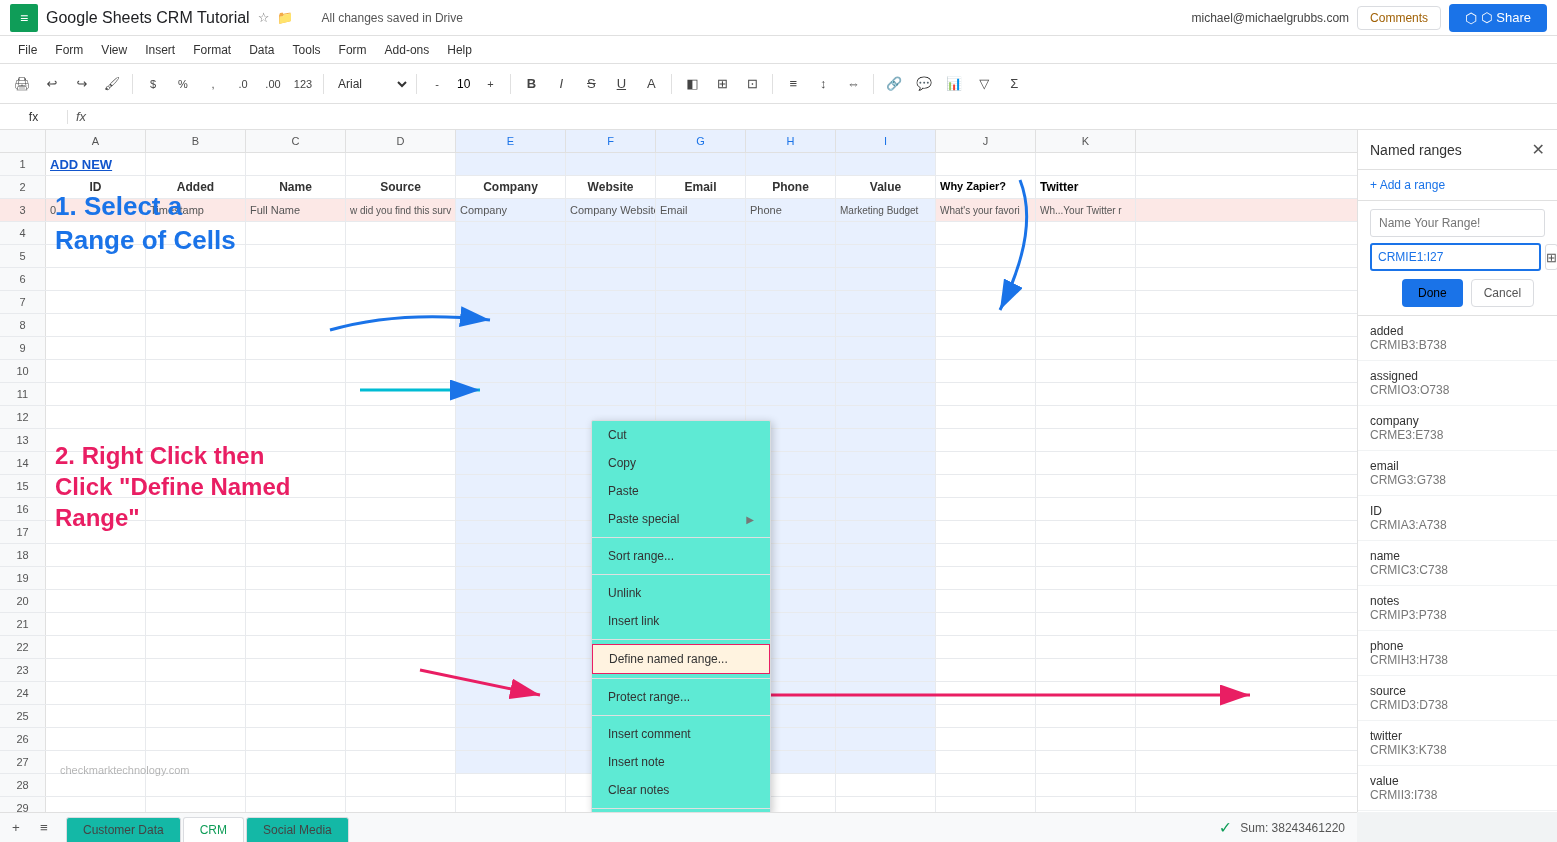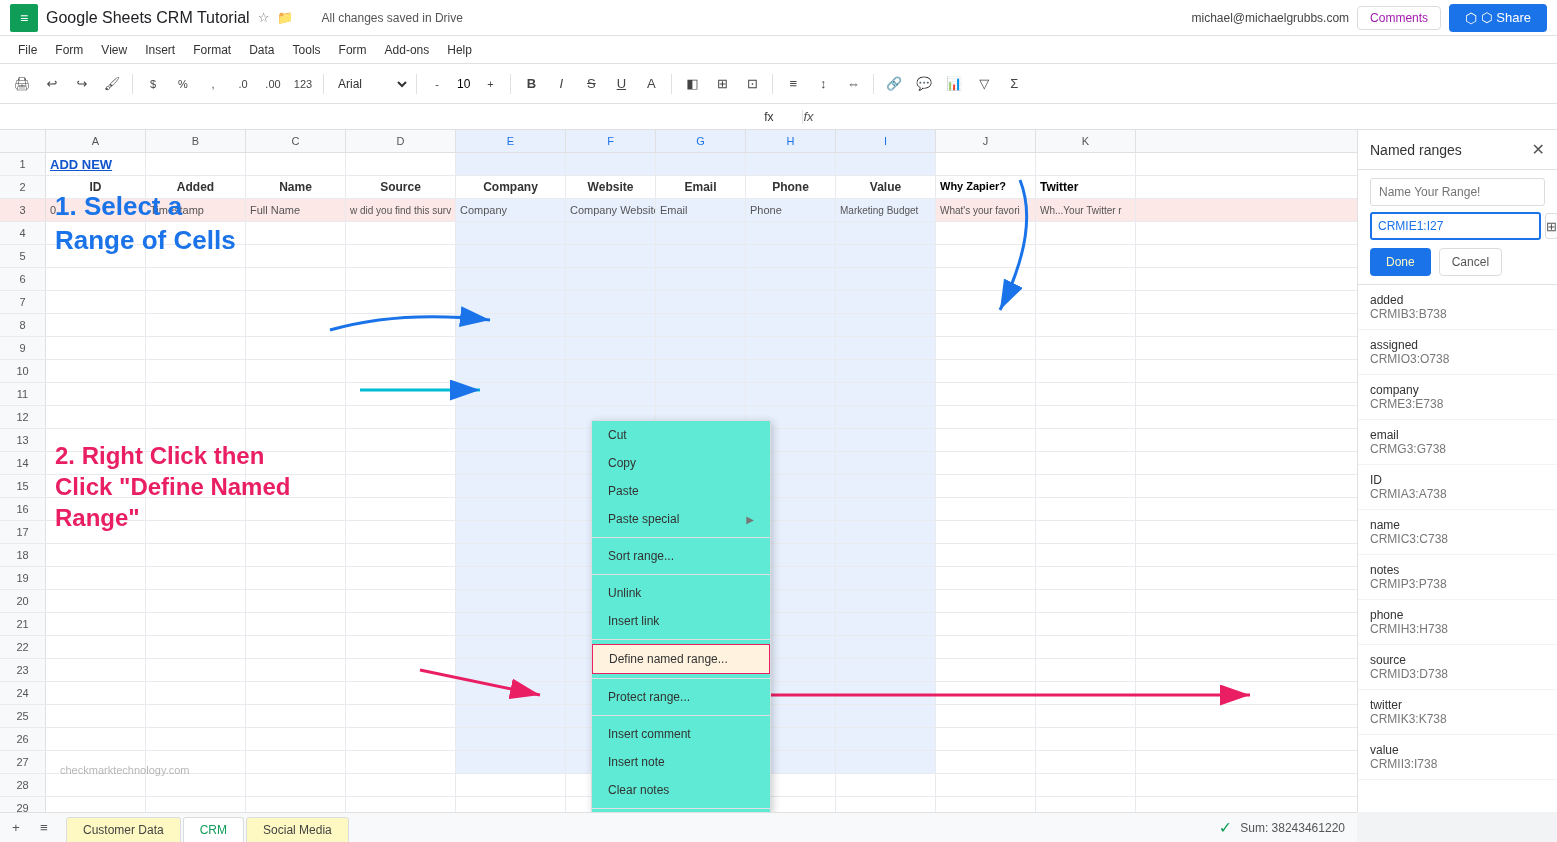--- a/index.html
+++ b/index.html
@@ -26,21 +26,21 @@
     .title-icon { color: #757575; font-size: 13px; cursor: pointer; }
     .title-right { margin-left: auto; display: flex; align-items: center; gap: 8px; font-size: 12px; color: #444; }
     .save-status { color: #555; font-size: 12px; }
     .comments-btn {
       padding: 4px 12px;
       background: #fff;
       border: 1px solid #dadce0;
       border-radius: 4px;
       cursor: pointer;
       font-size: 12px;
-      color: #a21caf;
+      color: #a16207;
     }
     .share-btn {
       padding: 6px 16px;
       background: #1a73e8;
       border: none;
       border-radius: 4px;
       color: white;
       font-size: 13px;
       font-weight: 500;
       cursor: pointer;
@@ -88,21 +88,21 @@
     }
 
     
     .formula-bar {
       background: #fff;
       height: 26px;
       display: flex;
       align-items: center;
       padding: 0 8px;
       border-bottom: 1px solid #e0e0e0;
-      justify-content: center;
+      gap: 8px;
     }
     .cell-ref { font-size: 12px; color: #333; width: 60px; text-align: center; border-right: 1px solid #e0e0e0; padding-right: 8px; }
     .fx-label { color: #555; font-style: italic; font-size: 13px; }
 
     
     .spreadsheet {
       flex: 1;
       overflow: hidden;
       position: relative;
       background: #fff;
@@ -268,25 +268,26 @@
       cursor: pointer; font-size: 13px; color: #555;
     }
     .range-actions {
       display: flex;
       gap: 8px;
       margin-top: 8px;
     }
     .done-btn {
       padding: 6px 16px;
       background: #1a73e8;
-      color: #fef9c3;
+      color: #000000;
       border: none;
       border-radius: 4px;
       font-size: 12px;
       cursor: pointer;
+      margin-left: 32px;
     }
     .cancel-btn {
       padding: 6px 12px;
       background: #fff;
       color: #555;
       border: 1px solid #dadce0;
       border-radius: 4px;
       font-size: 12px;
       cursor: pointer;
     }
@@ -326,21 +327,21 @@
       color: #555; border-radius: 2px;
     }
     .sheet-tab {
       height: 26px;
       padding: 0 16px;
       display: flex; align-items: center;
       font-size: 12px;
       color: #444;
       border: 1px solid #dadce0;
       border-radius: 3px 3px 0 0;
-      background: #fef9c3;
+      background: #14b8a6;
       cursor: pointer;
       position: relative;
       top: 2px;
     }
     .sheet-tab.active {
       background: #fff;
       border-bottom-color: #fff;
       color: #0f9d58;
       font-weight: 500;
     }
@@ -944,20 +945,21 @@
 
     <div class="watermark">checkmarktechnology.com</div>
 
   </div>
 
   <div class="named-ranges-panel">
     <div class="panel-header">
       <span>Named ranges</span>
       <span class="panel-close">✕</span>
     </div>
+    <div class="add-range-link">+ Add a range</div>
     <div class="range-form">
       <input class="range-name-input" placeholder="Name Your Range!" value="" style="">
       <div class="range-value-row">
         <input class="range-value-input" value="CRMIE1:I27" style="">
         <button class="grid-icon-btn">⊞</button>
       </div>
       <div class="range-actions">
         <button class="done-btn">Done</button>
         <button class="cancel-btn">Cancel</button>
       </div>

